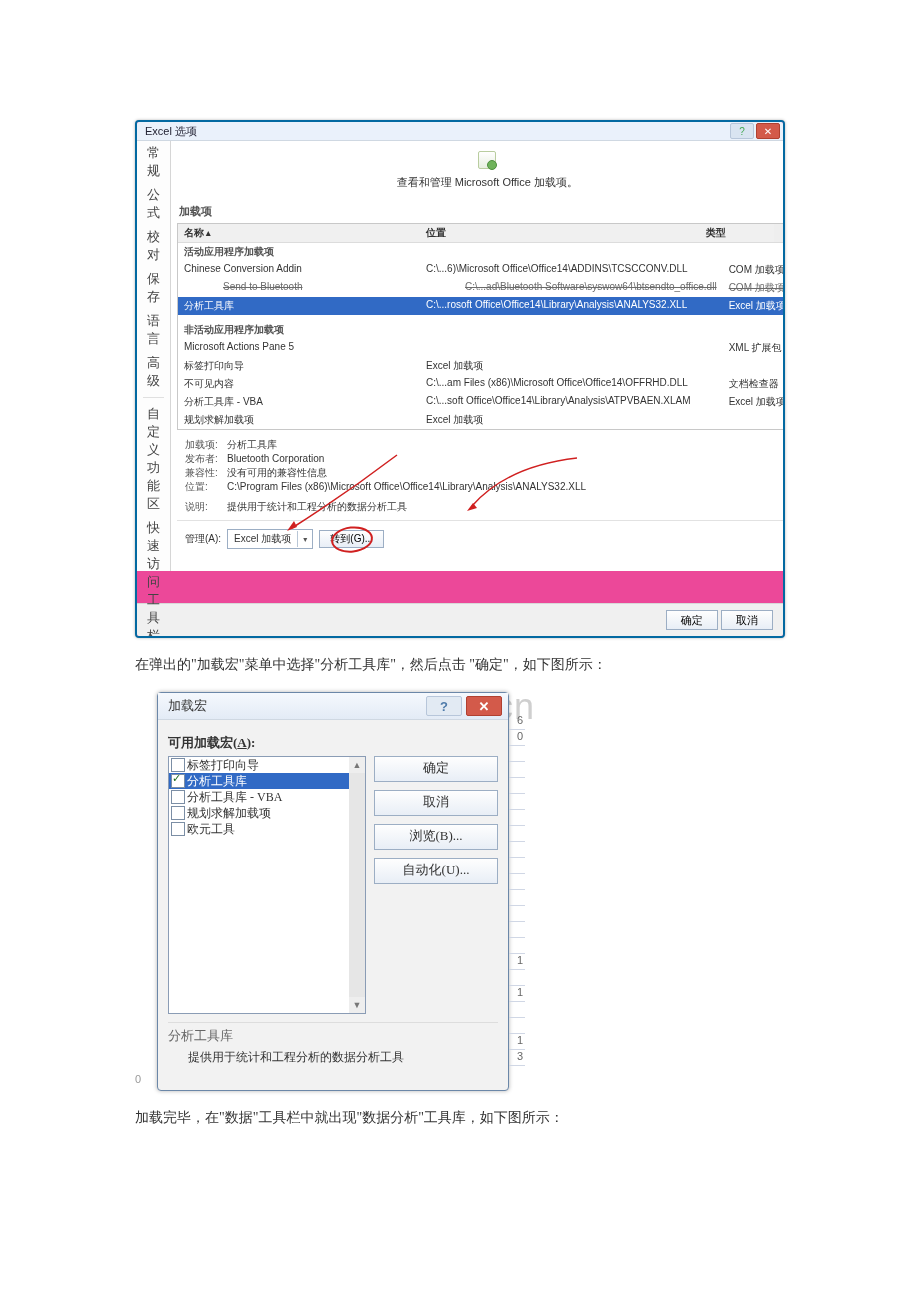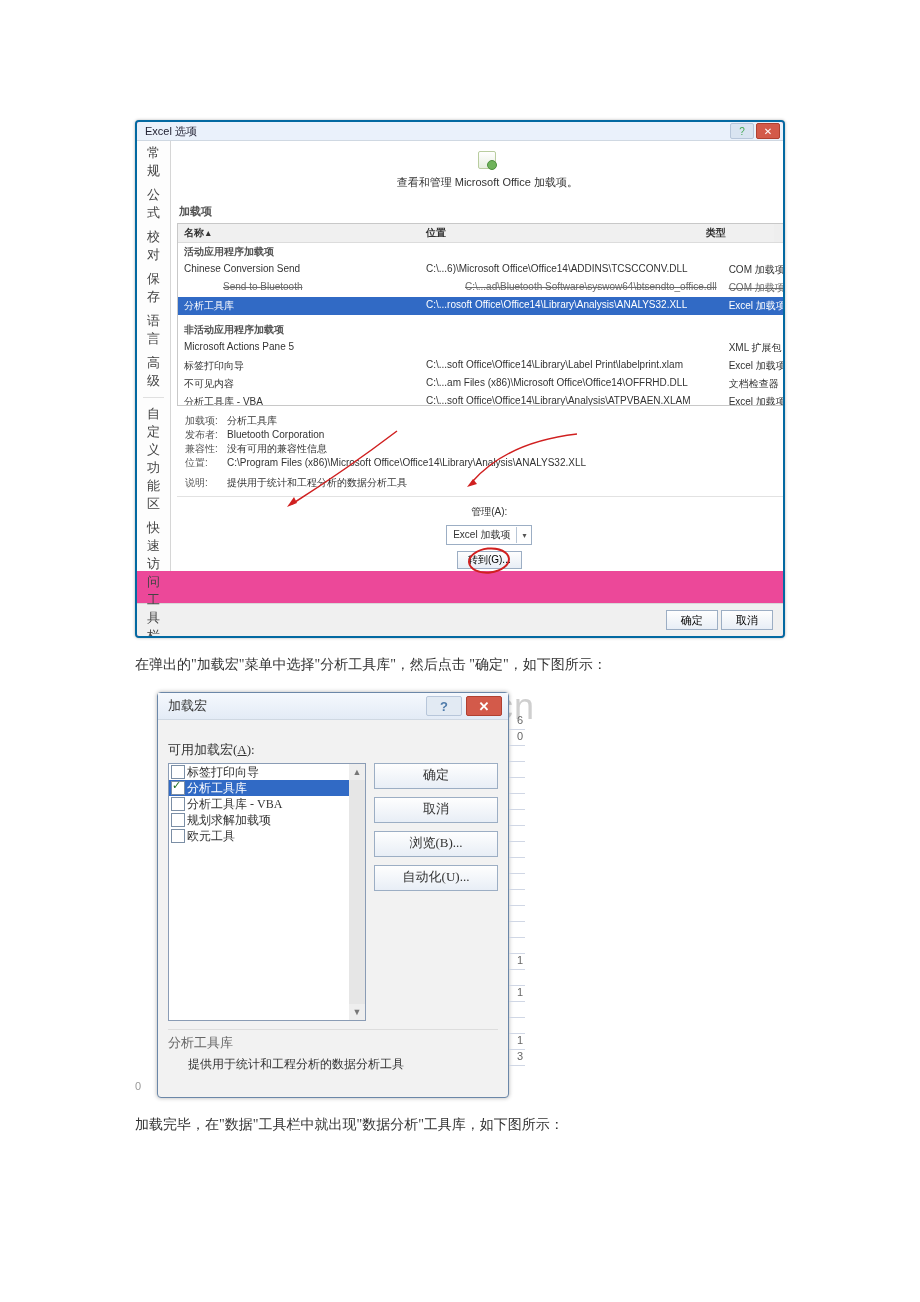--- a/index.html
+++ b/index.html
@@ -169,21 +169,20 @@
     border-bottom: 1px solid #e2e2e2;
   }
   .detail-row { display:flex; }
   .detail-row .k { width: 42px; color:#555;}
   .detail-row .v { flex:1; }
 
   .manage-row {
     display:flex; align-items:center; gap:6px;
     padding: 8px 4px 2px 8px;
     font-size: 10px;
-    flex-direction: column;
   }
   .combo {
     display:flex; align-items:center;
     border: 1px solid #9caec4;
     height: 18px;
     background: #fff;
   }
   .combo-text { padding: 0 6px; font-size:10px; }
   .combo-arrow { width:14px; height:16px; border-left:1px solid #b8c6d6; display:flex; align-items:center; justify-content:center; font-size:8px; color:#555;}
   .btn-go {
@@ -284,22 +283,23 @@
     border-radius:2px;
   }
   .dlg2-help { background:#e2eaf3; border:1px solid #b7c6da; color:#4e7baa;}
   .dlg2-close { background:#d35a4a; color:#fff; border:1px solid #b04030;}
 
   .dlg2-body {
     padding: 6px 10px 10px 10px;
     font-size: 13px;
   }
   .dlg2-label {
-    margin: 15px 0 4px 0;
+    margin: 8px 0 4px 0;
     font-family: SimSun, serif;
+    font-weight: bold;
   }
   .dlg2-label u { text-decoration: underline; }
   .dlg2-mid {
     display:flex; gap:8px;
   }
   .listbox {
     width: 196px;
     height: 256px;
     border: 1px solid #8a9cb5;
     background: #fff;
@@ -428,21 +428,21 @@
             <div class="col-name"><span>名称</span><span class="tick">▴</span></div>
             <div class="col-loc">位置</div>
             <div class="col-type">类型</div>
             <div class="vscroll"></div>
           </div>
           <div class="addin-body" id="addin-body">
               <div class="group-head">
                 <div class="col-name">活动应用程序加载项</div>
               </div>
               <div class="addin-row">
-                <div class="col-name">Chinese Conversion Send</div>
+                <div class="col-name">Chinese Conversion Addin</div>
                 <div class="col-loc">C:\...6)\Microsoft Office\Office14\ADDINS\TCSCCONV.DLL</div>
                 <div class="col-type">COM 加载项</div>
               </div>
               <div class="addin-row strike">
                 <div class="col-name">Send to Bluetooth</div>
                 <div class="col-loc">C:\...ad\Bluetooth Software\syswow64\btsendto_office.dll</div>
                 <div class="col-type">COM 加载项</div>
               </div>
               <div class="addin-row selected">
                 <div class="col-name">分析工具库</div>
@@ -453,21 +453,20 @@
               <div class="group-head">
                 <div class="col-name">非活动应用程序加载项</div>
               </div>
               <div class="addin-row">
                 <div class="col-name">Microsoft Actions Pane 5</div>
                 <div class="col-loc"></div>
                 <div class="col-type">XML 扩展包</div>
               </div>
               <div class="addin-row">
                 <div class="col-name">标签打印向导</div>
-                <div class="col-loc">C:\...soft Office\Office14\Library\Label Print\labelprint.xlam</div>
                 <div class="col-type">Excel 加载项</div>
               </div>
               <div class="addin-row">
                 <div class="col-name">不可见内容</div>
                 <div class="col-loc">C:\...am Files (x86)\Microsoft Office\Office14\OFFRHD.DLL</div>
                 <div class="col-type">文档检查器</div>
               </div>
               <div class="addin-row">
                 <div class="col-name">分析工具库 - VBA</div>
                 <div class="col-loc">C:\...soft Office\Office14\Library\Analysis\ATPVBAEN.XLAM</div>

